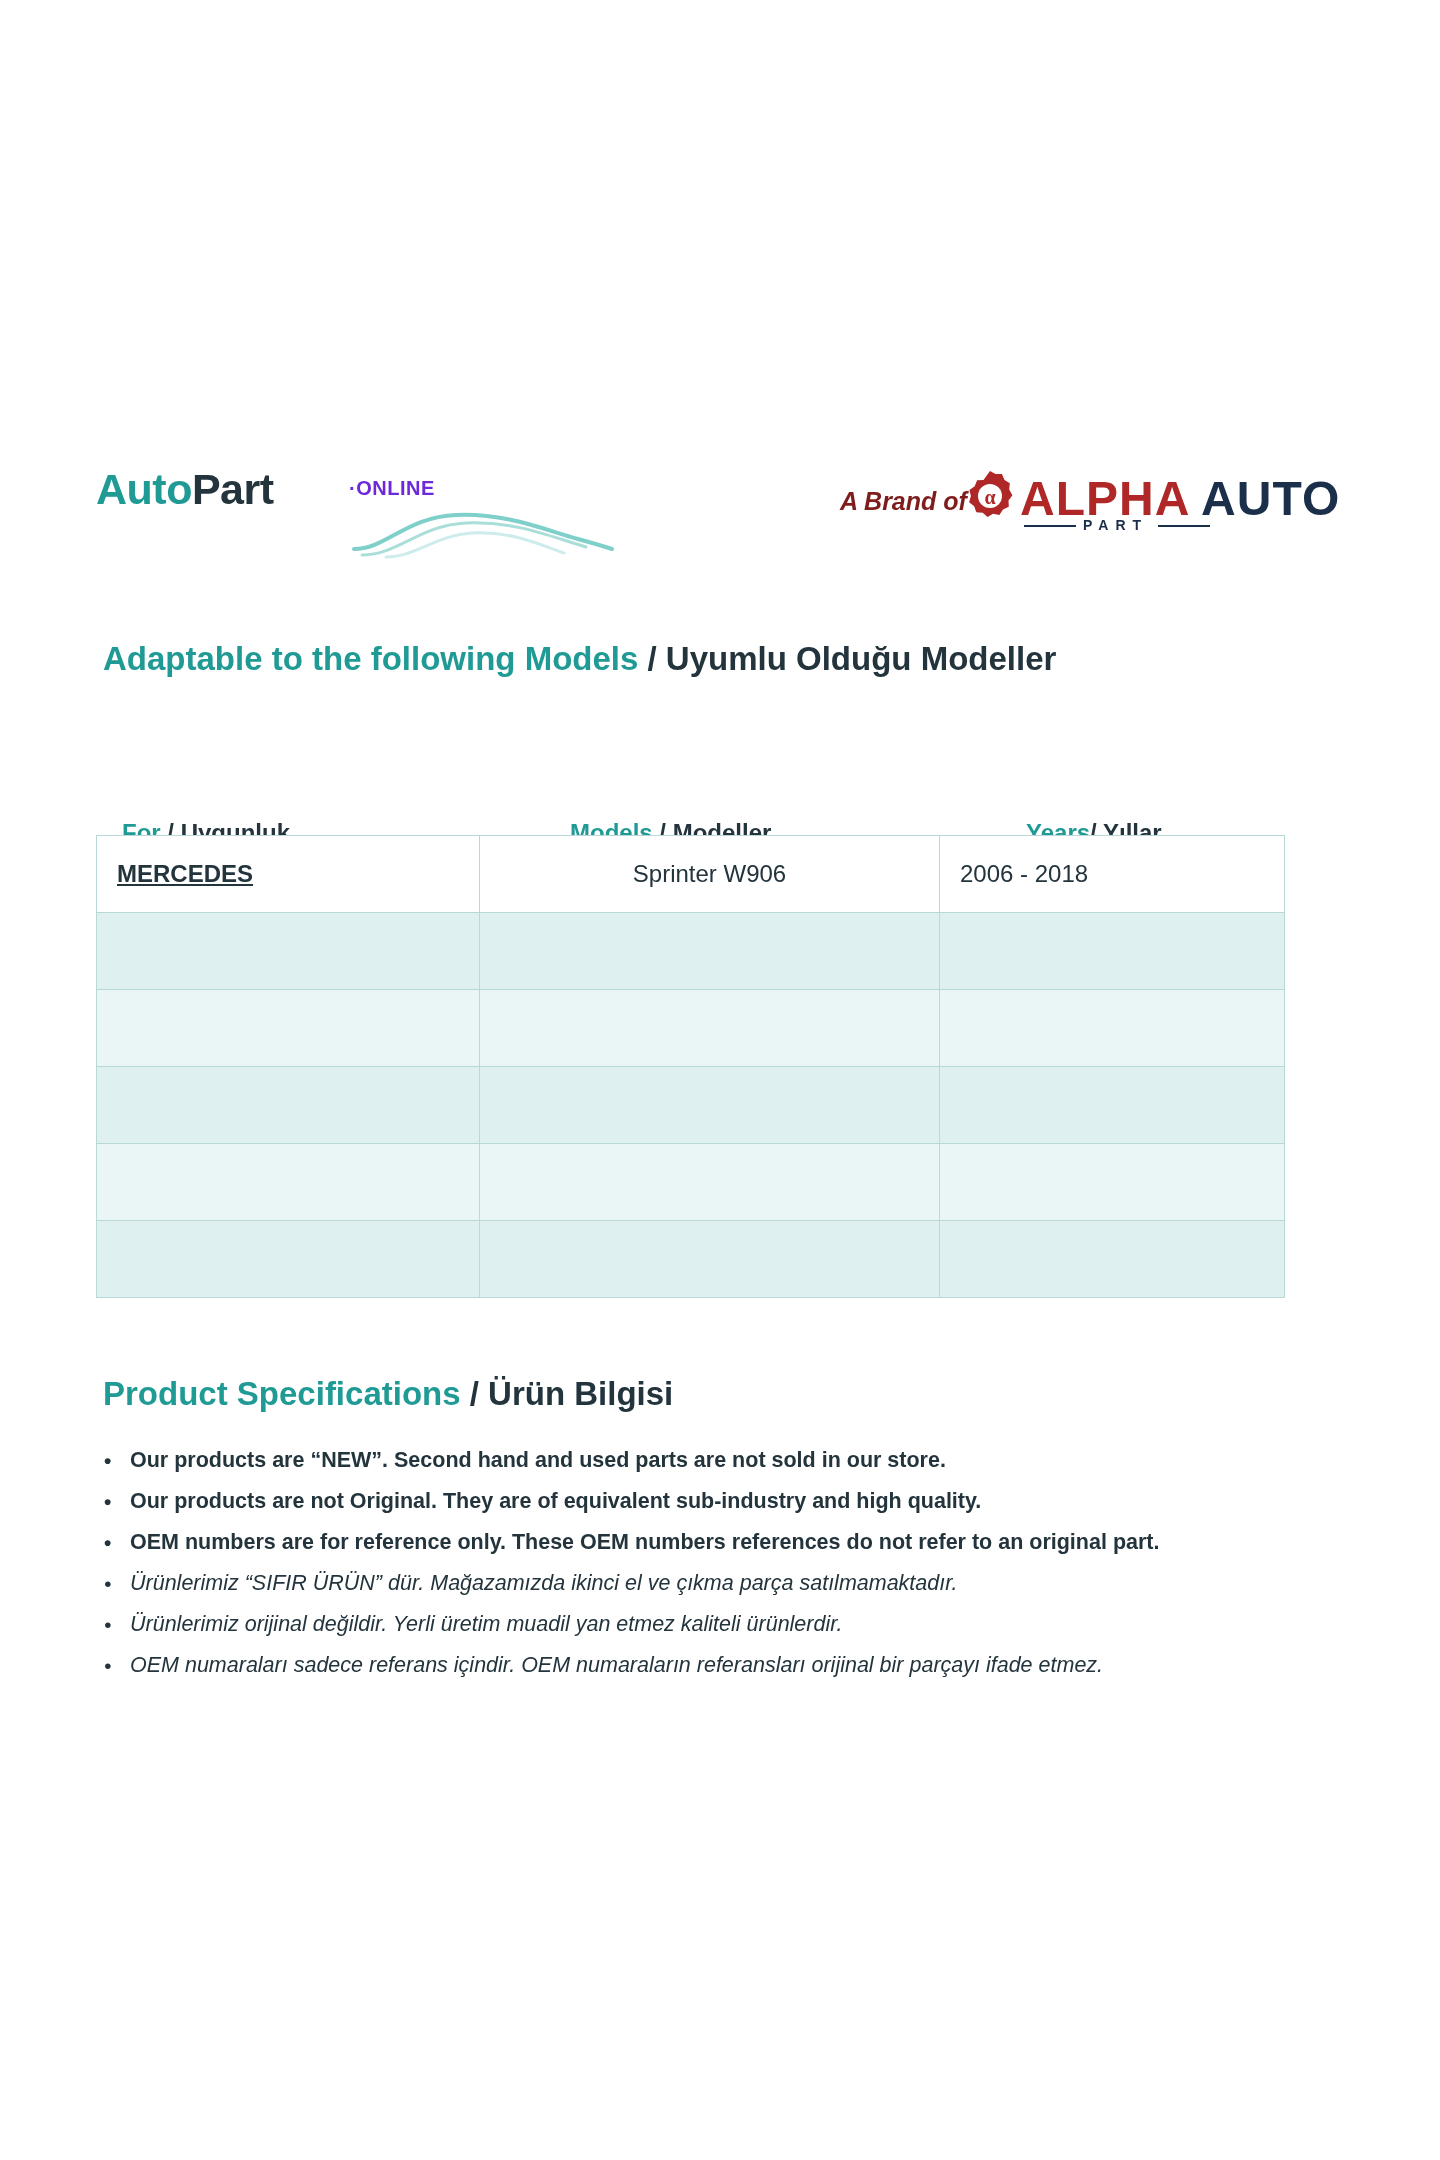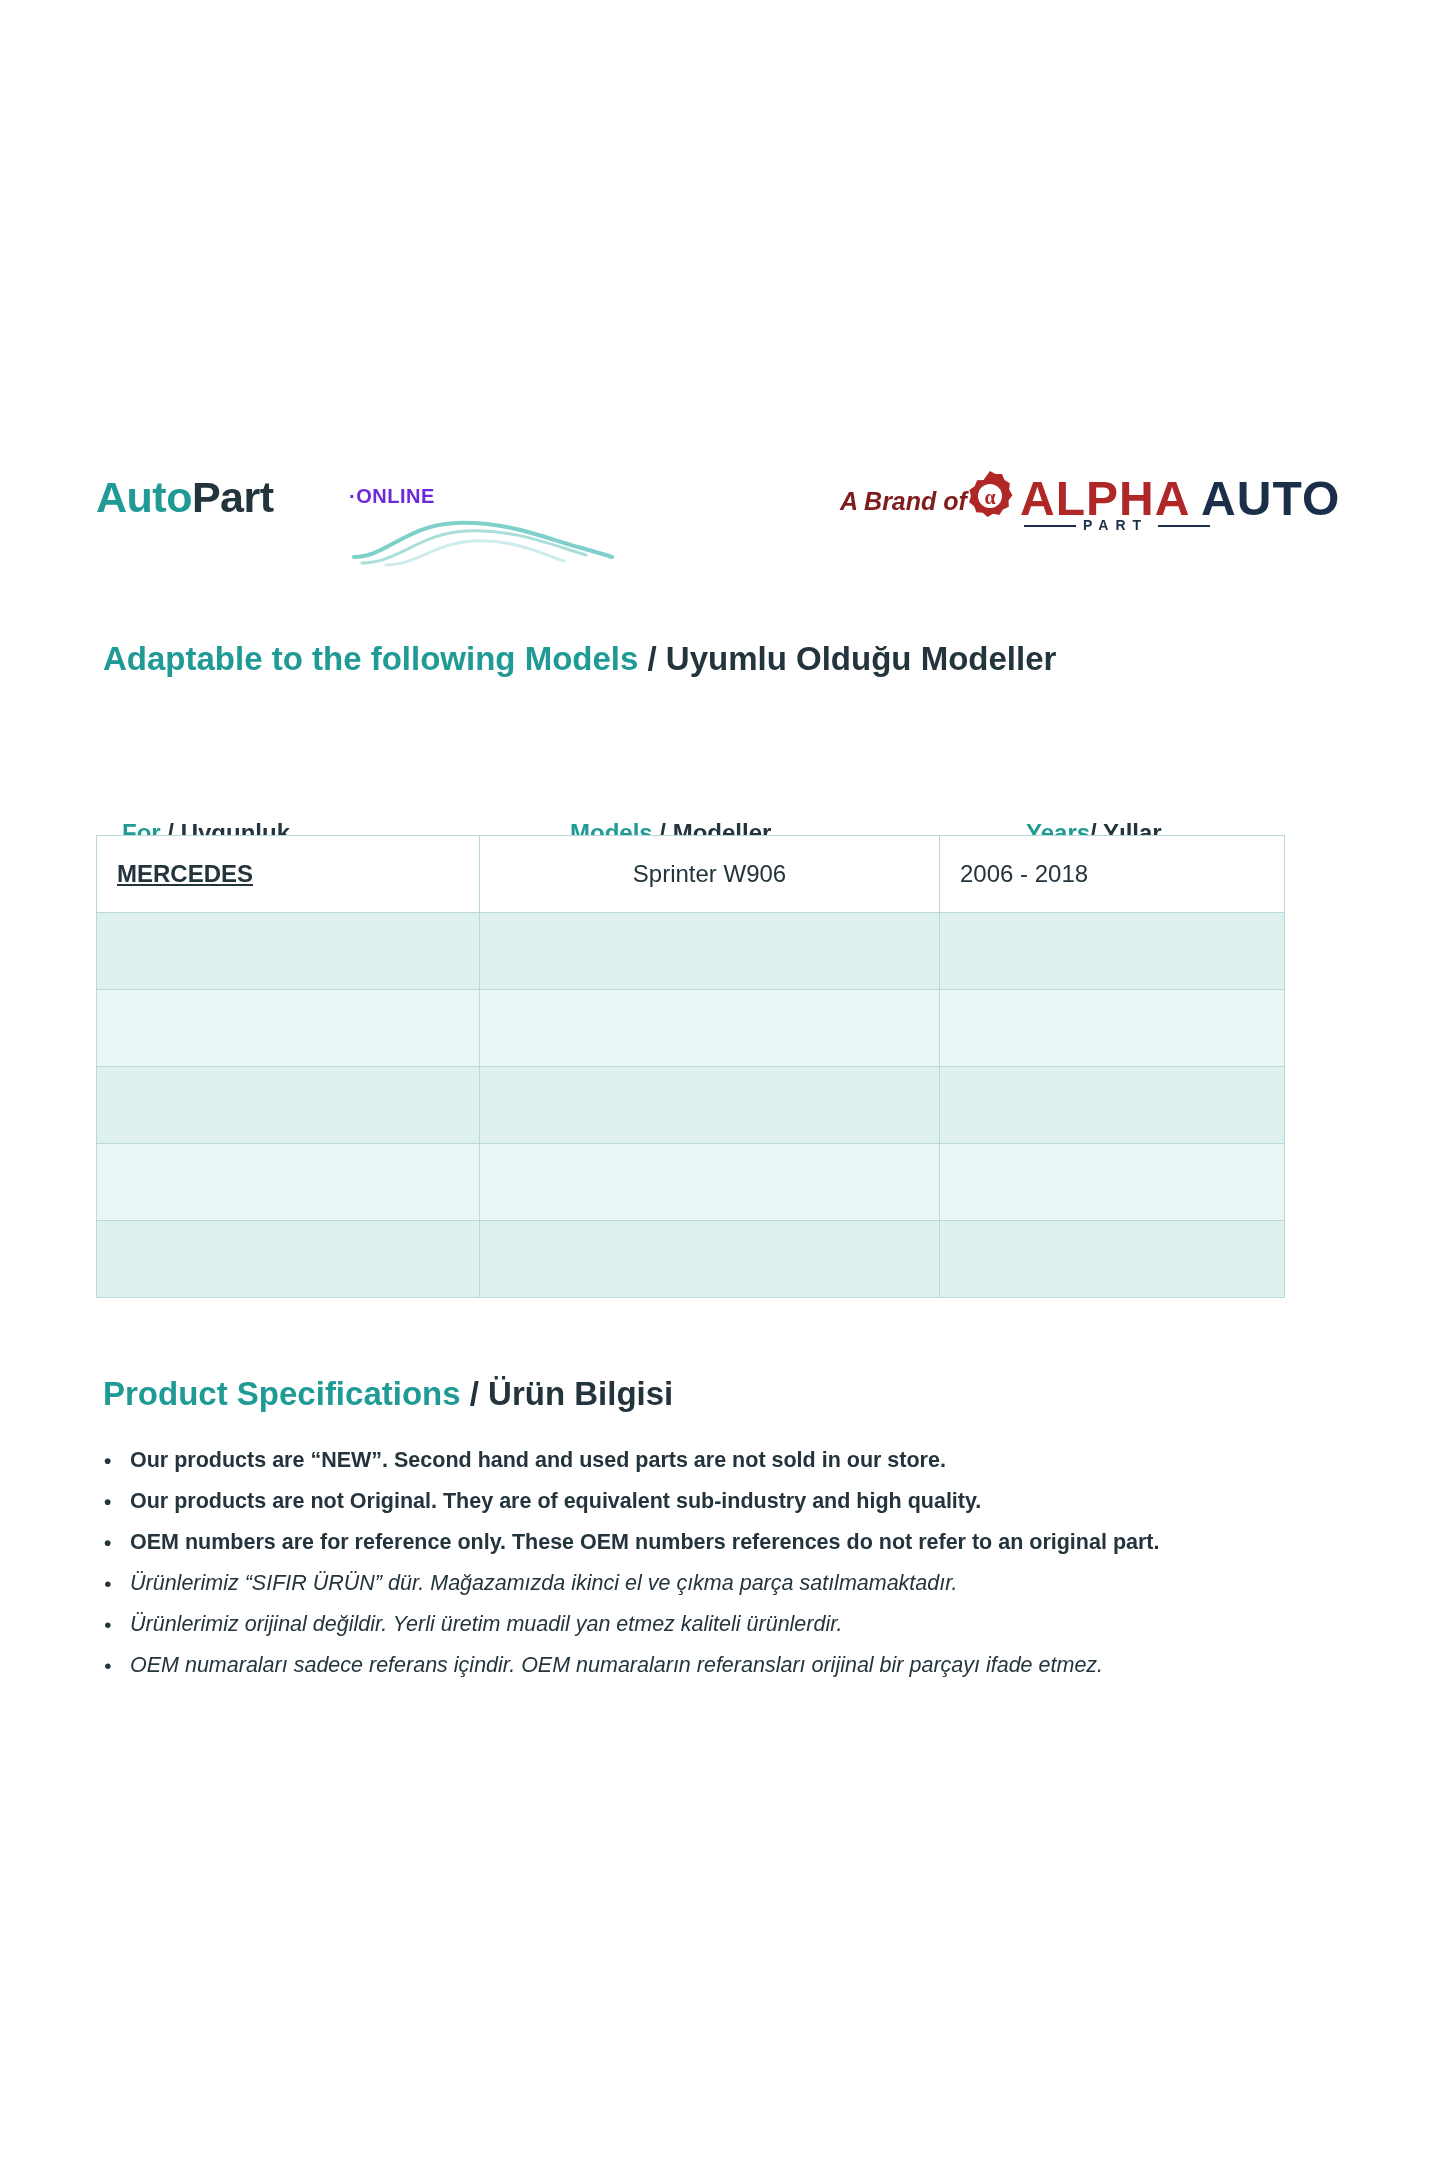--- a/index.html
+++ b/index.html
@@ -27,21 +27,21 @@
   .header {
     position: absolute;
     left: 0;
     top: 455px;
     width: 1440px;
     height: 110px;
   }
   .brand-left {
     position: absolute;
     left: 96px;
-    top: 8px;
+    top: 0;
     width: 500px;
     height: 110px;
     text-align: center;
   }
   .brand-left .word {
     position: absolute;
     left: 0;
     top: 10px;
     font-size: 43px;
     font-weight: bold;

